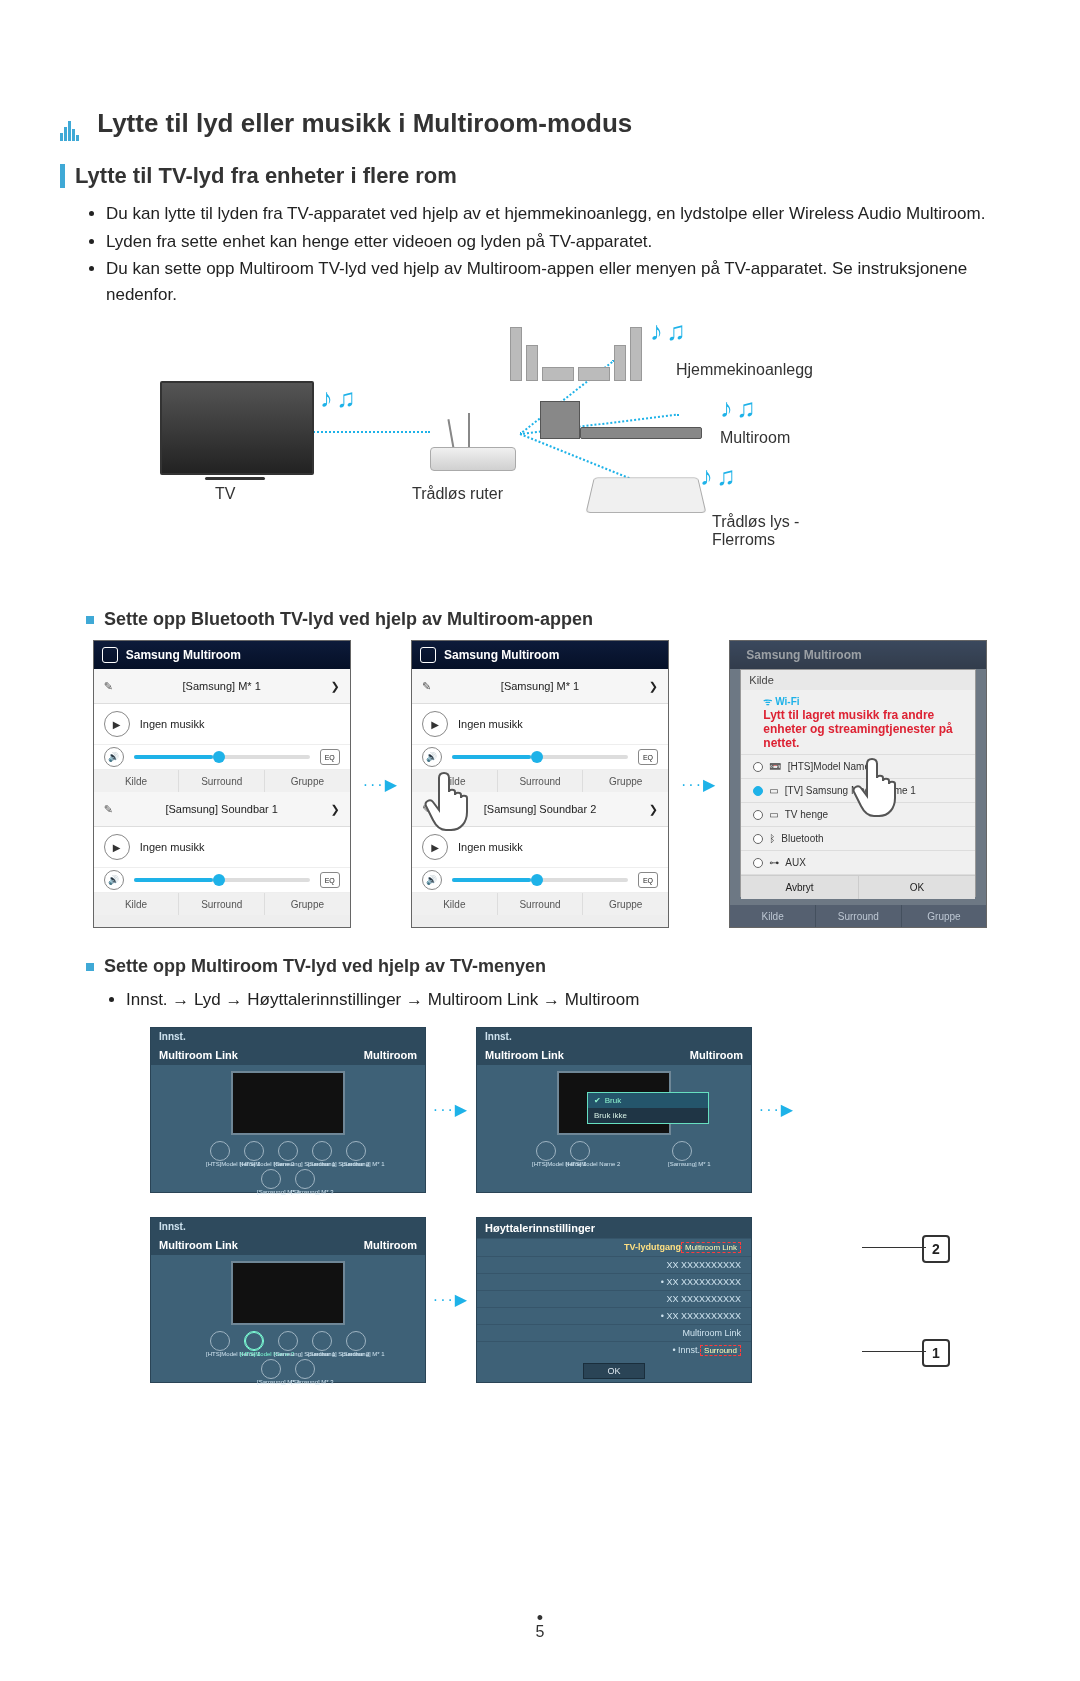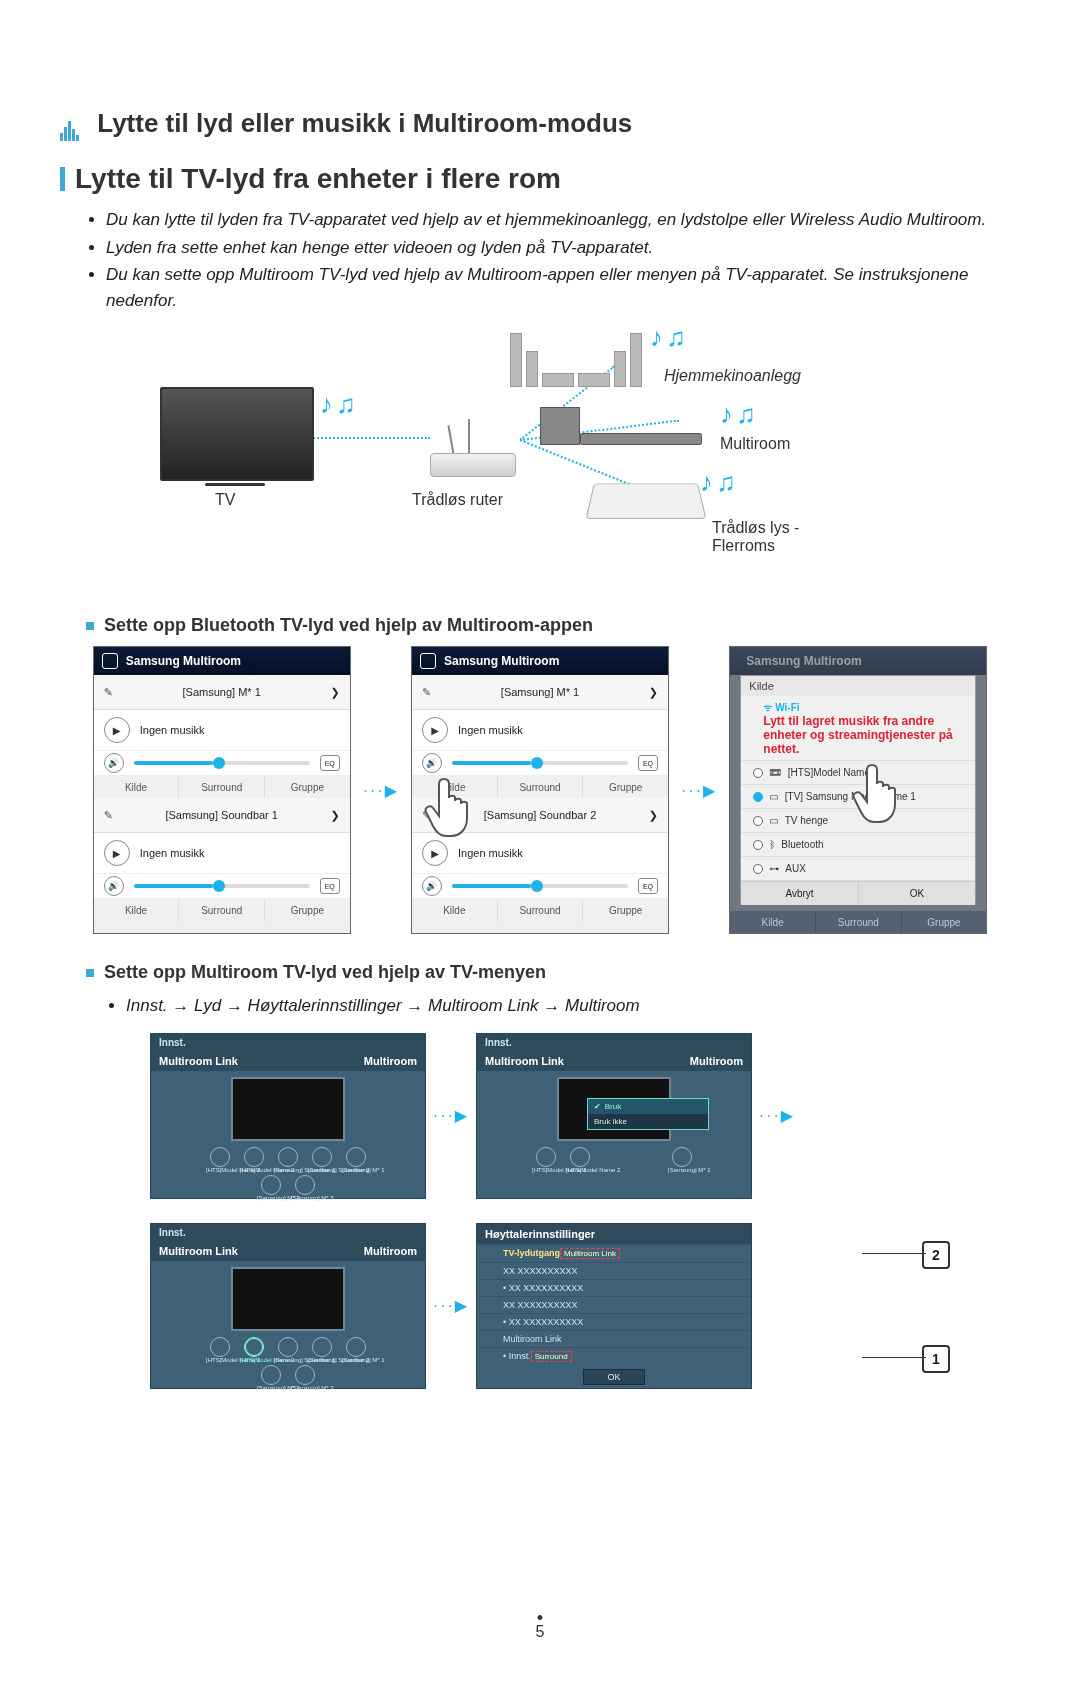--- a/index.html
+++ b/index.html
@@ -43,34 +43,33 @@
     align-items: center;
     margin-bottom: 12px;
   }
   .h2-bar {
     width: 5px;
     height: 24px;
     background: #3fa9d6;
     margin-right: 10px;
   }
   .h2 {
-    font-size: 28px;
+    font-size: 22px;
     font-weight: bold;
     color: #333;
   }
   ul.bullets {
     margin: 0 0 14px 0;
     padding: 0 0 0 46px;
   }
   ul.bullets li {
     font-size: 17px;
     line-height: 1.5;
     color: #222;
     margin-bottom: 2px;
-    font-style: italic;
   }
   .h3 {
     font-size: 18px;
     font-weight: bold;
     color: #333;
     margin: 28px 0 10px 0;
     display: flex;
     align-items: center;
   }
   .h3 .sq {
@@ -344,22 +343,22 @@
     background:#1f3545; border:1px solid #66dfc0;
     font-size:8px;
   }
   .tv-popup-row { padding:3px 6px; color:#d6efe5; display:flex; align-items:center; gap:4px; }
   .tv-popup-row.sel { background:#24556b; color:#8ff5d0;}
   .speakersettings {
     background:#2e4a5d; color:#fff; font-size:11px; font-weight:bold;
     padding:4px 8px;
   }
   .setting-row {
-    display:flex; align-items:center; justify-content:flex-start;
-    font-size:9px; padding:3px 26px; color:#cfe3ef;
+    display:flex; align-items:center; justify-content:flex-end;
+    font-size:9px; padding:3px 10px; color:#cfe3ef;
     border-top:1px solid #36556a;
   }
   .setting-row.hl-left .left-tag {
     color:#ffe082; font-weight:bold;
   }
   .redbox {
     border:1px dashed #ff3b3b; padding:0 3px; color:#ffb; font-size:8px;
   }
   .ok-btn {
     width:60px; margin:4px auto 4px auto; text-align:center;
@@ -436,21 +435,21 @@
     </div>
     <div class="notes" style="left:560px; top:72px;">♪ ♫</div>
 
     <div class="spk">
       <div class="spk-body"></div>
     </div>
     <div class="notes" style="left:540px; top:140px;">♪ ♫</div>
 
     <div class="label" style="left:55px; top:164px;">TV</div>
     <div class="label" style="left:252px; top:164px;">Trådløs ruter</div>
-    <div class="label" style="left:504px; top:40px;font-style:italic;">Hjemmekinoanlegg</div>
+    <div class="label" style="left:516px; top:40px;">Hjemmekinoanlegg</div>
     <div class="label" style="left:560px; top:108px;">Multiroom</div>
     <div class="label" style="left:552px; top:192px;">Trådløs lys -
 Flerroms</div>
   </div>
 
   <div class="h3" style="margin-left:26px;">
     <div class="sq"></div>
     <span>Sette opp Bluetooth TV-lyd ved hjelp av Multiroom-appen</span>
   </div>
 

